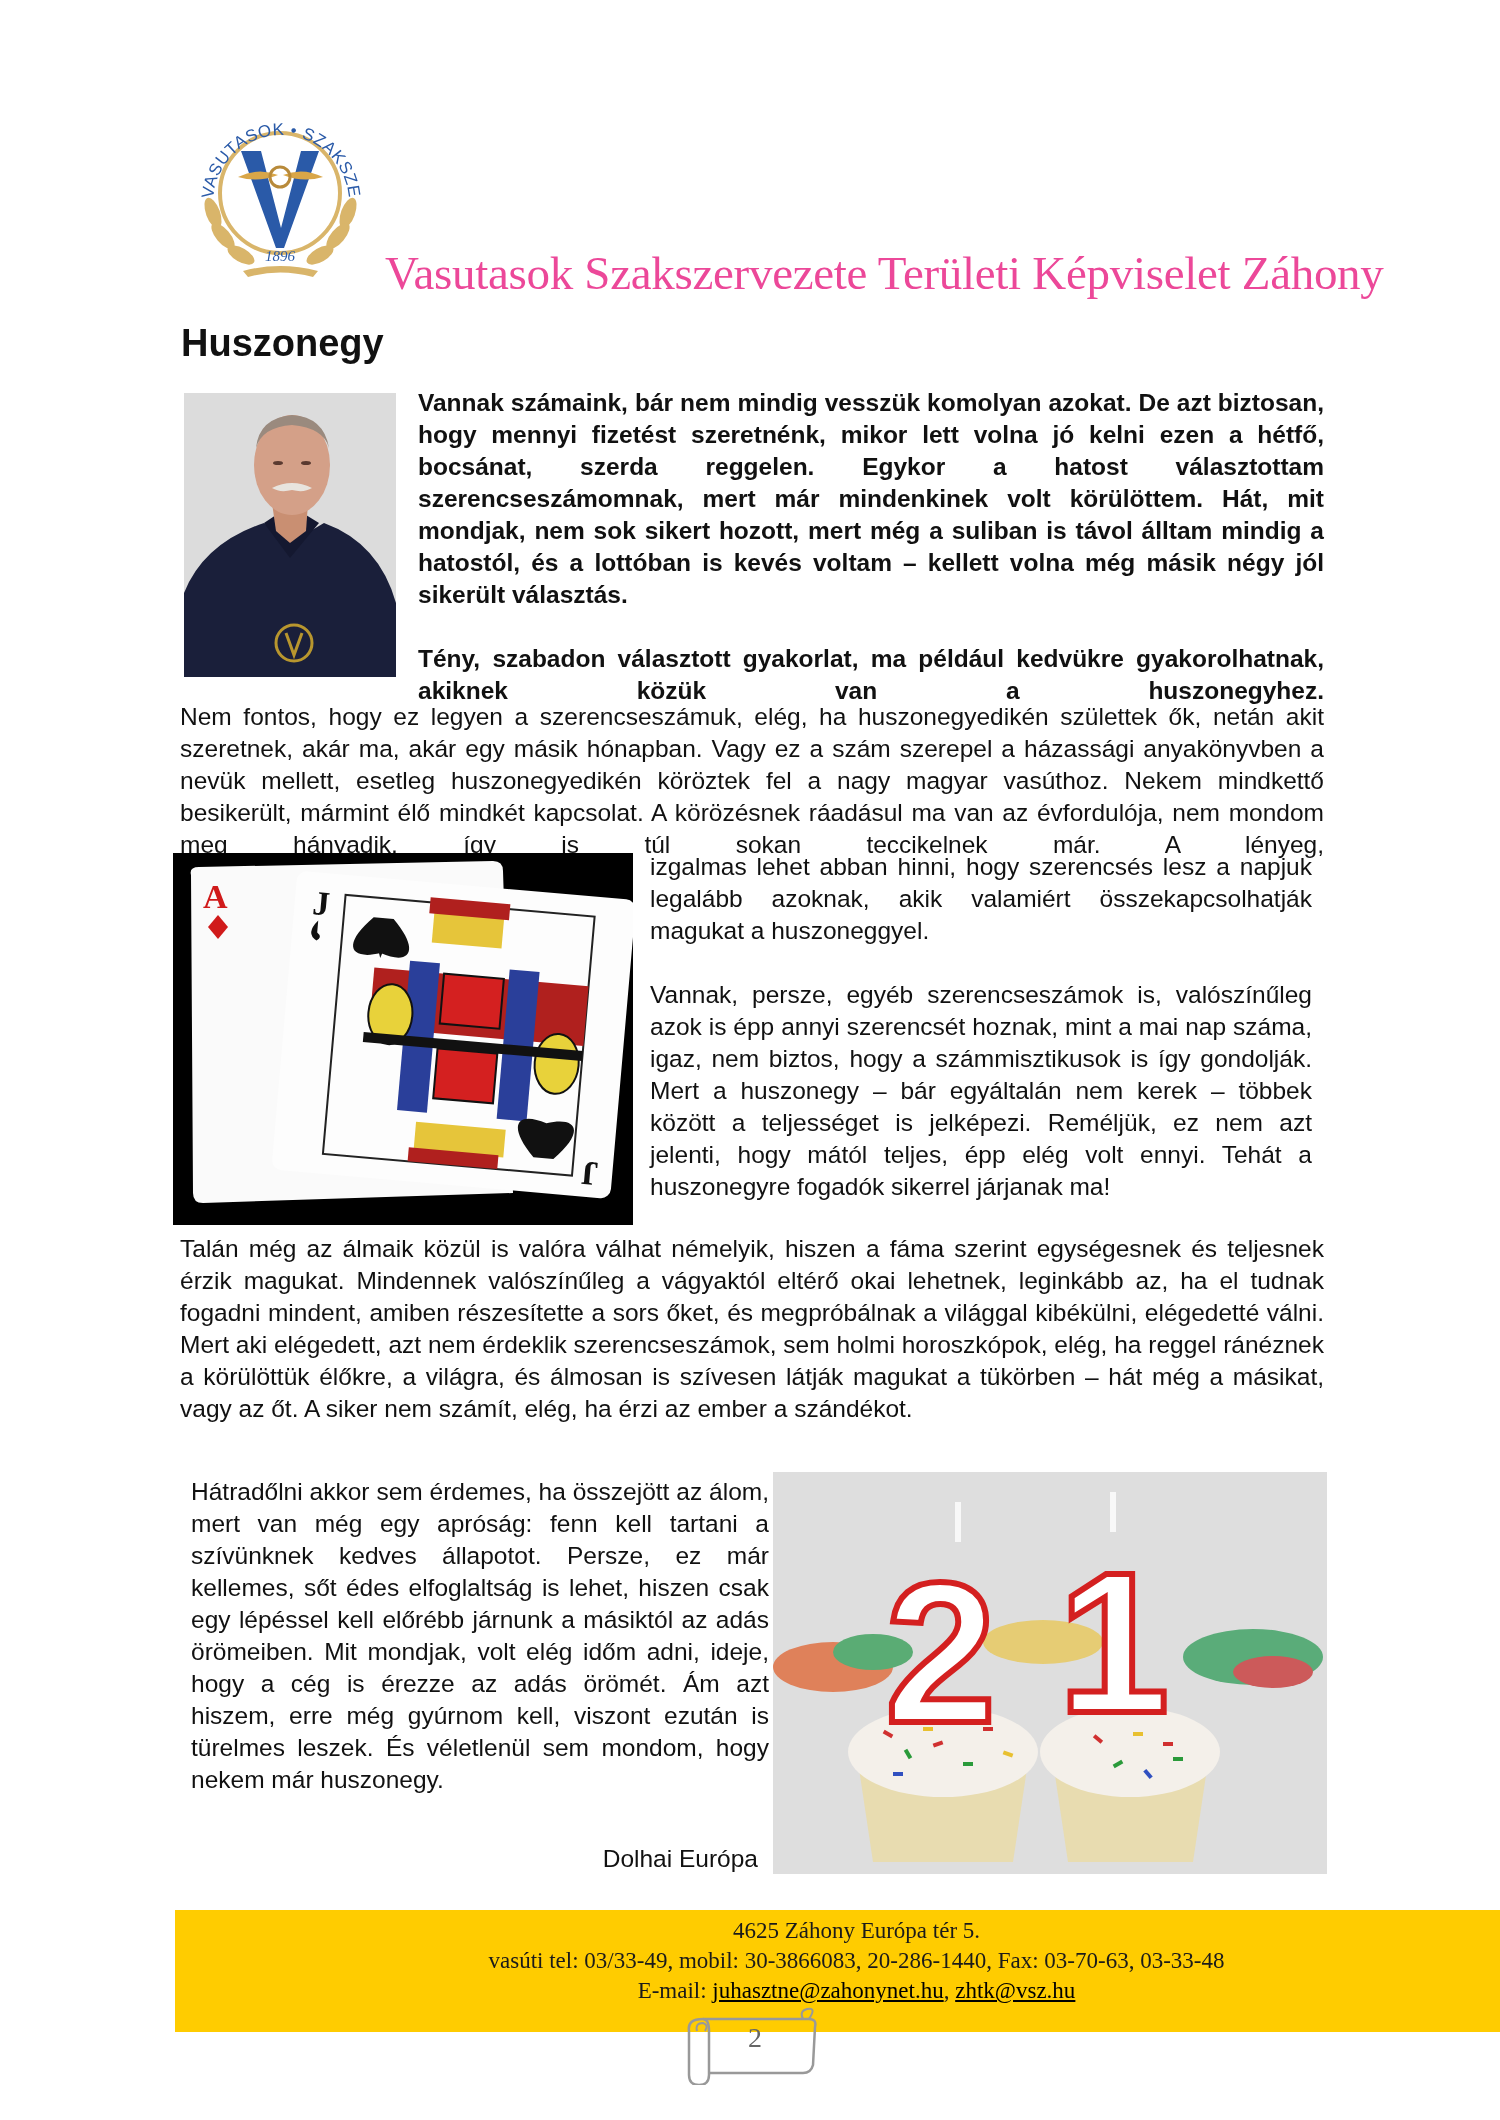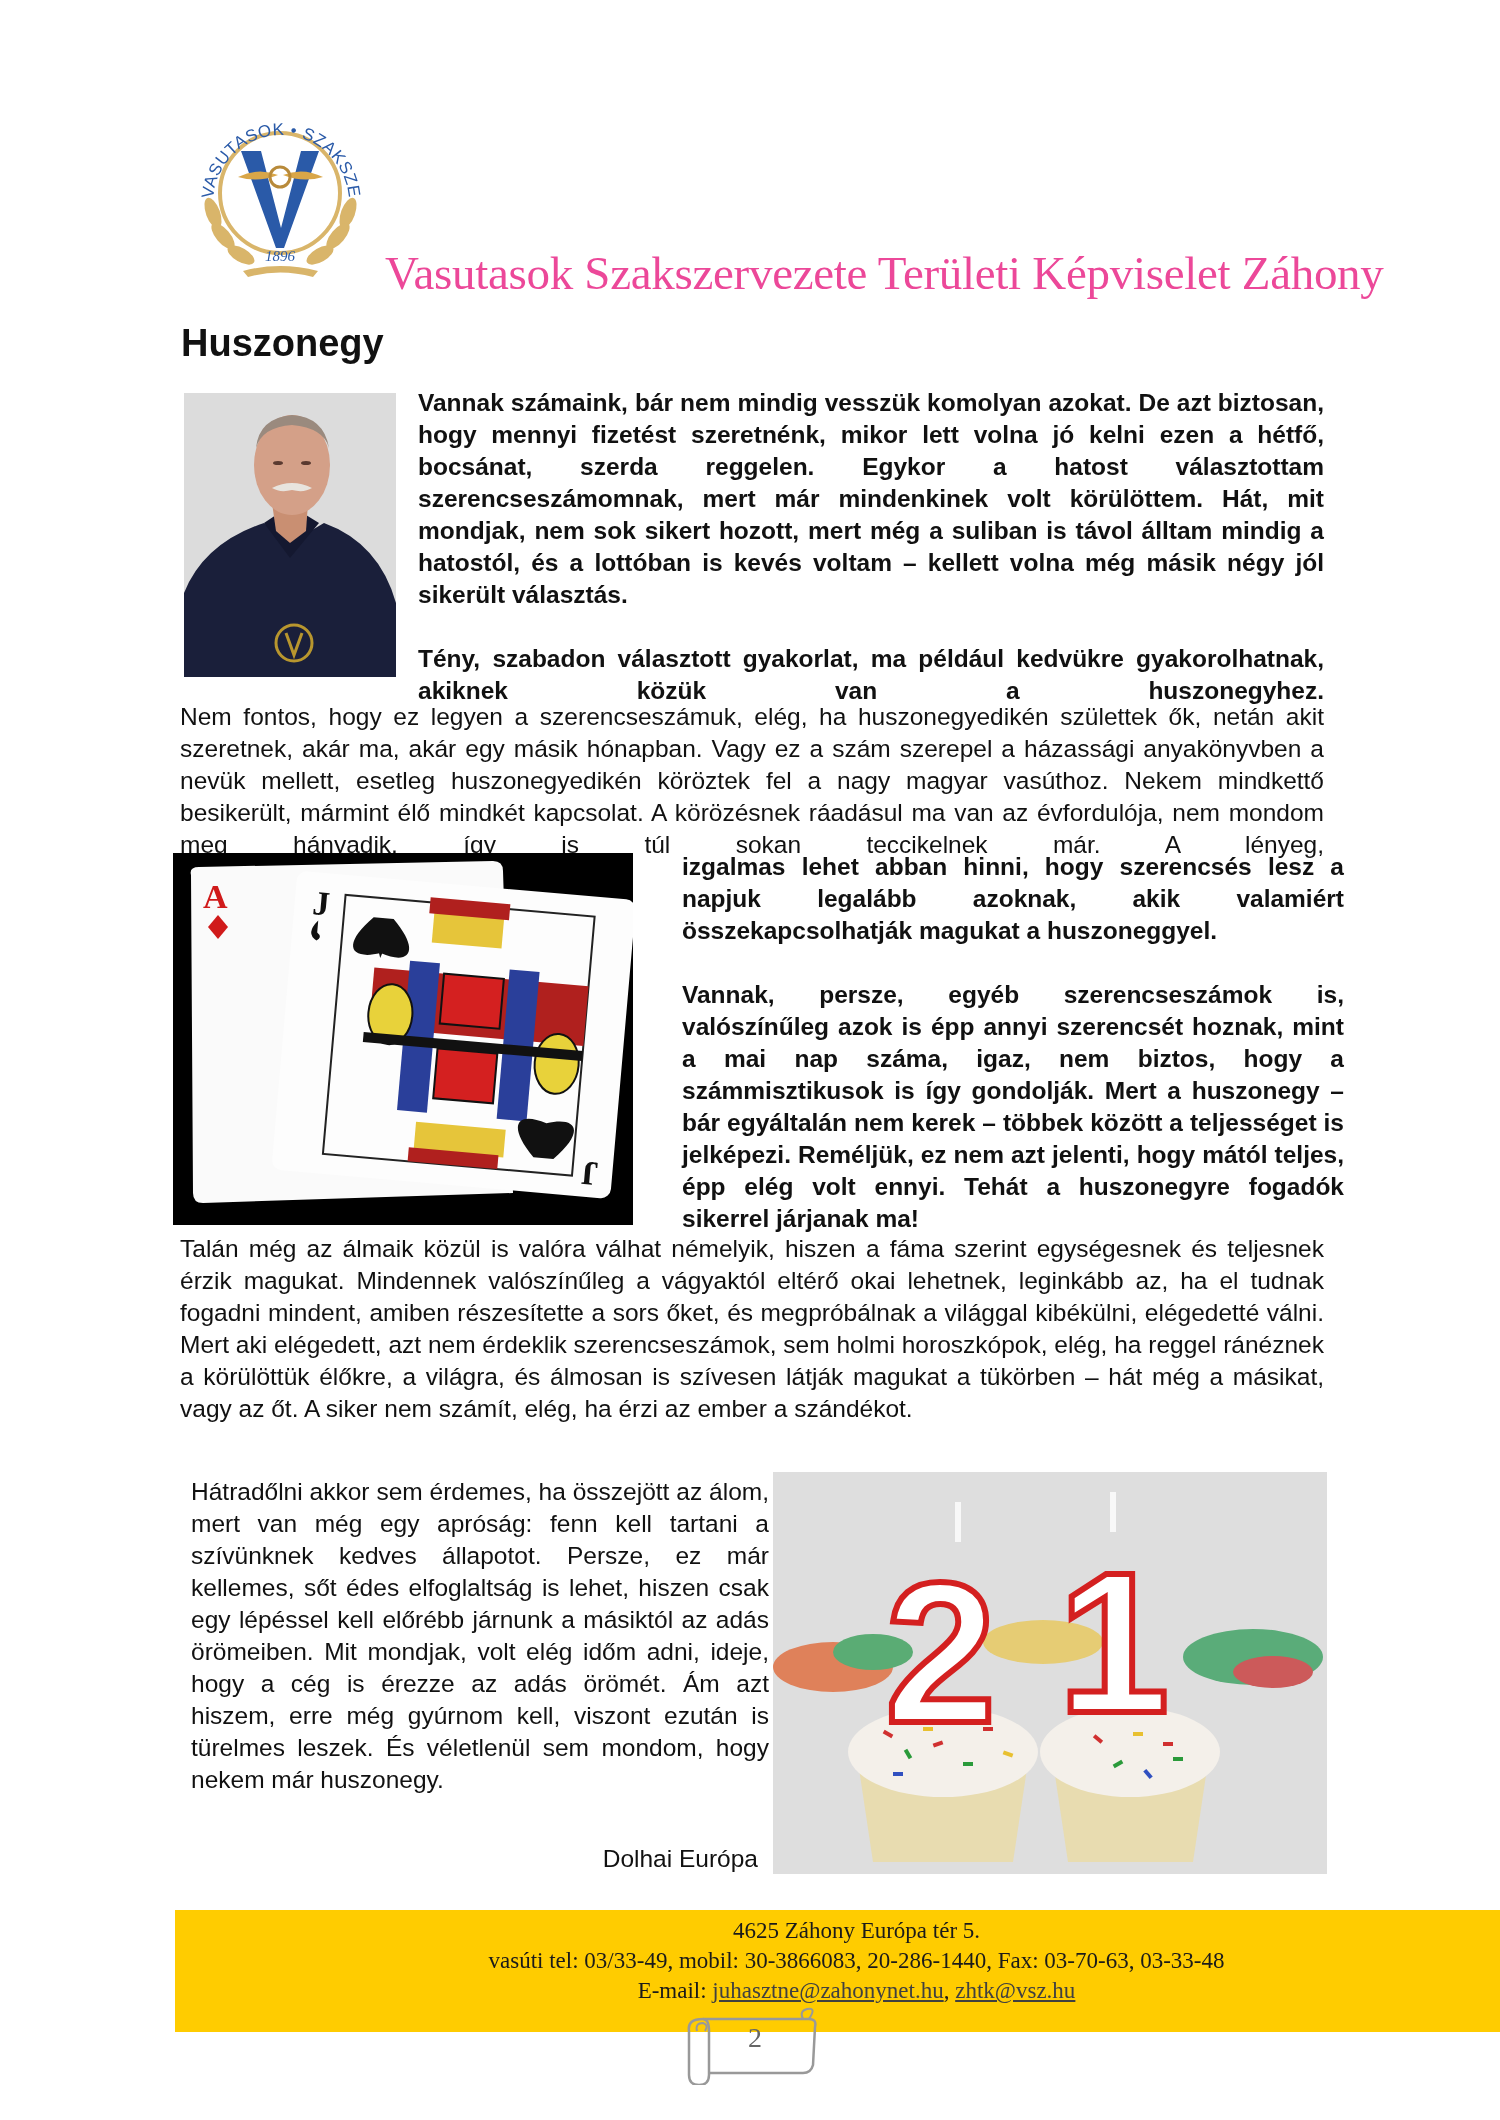--- a/index.html
+++ b/index.html
@@ -22,33 +22,33 @@
   .txt {
     font-family: "Liberation Sans", sans-serif; font-size: 24.5px; line-height: 32px;
     color: #111; text-align: justify; text-align-last: left; margin: 0;
   }
   .para-gap { margin-top: 32px; }
 
   #portrait { left: 184px; top: 393px; width: 212px; height: 284px; }
   #block-top { left: 418px; top: 387px; width: 906px; font-weight: bold; }
   #block-full1 { left: 180px; top: 701px; width: 1144px; }
   #cards { left: 173px; top: 853px; width: 460px; height: 372px; }
-  #block-right { left: 682px; top: 851px; width: 662px; font-weight: bold; }
+  #block-right { left: 650px; top: 851px; width: 662px; }
   #block-full2 { left: 180px; top: 1233px; width: 1144px; }
   #block-left { left: 180px; top: 1476px; width: 578px; margin-left: 11px; }
   #cupcakes { left: 773px; top: 1472px; width: 554px; height: 402px; }
   #signature { left: 180px; top: 1843px; width: 578px; text-align: right; text-align-last: right; }
 
   
   #footer-band {
     left: 175px; top: 1910px; width: 1363px; height: 122px; background: #FFCC00;
     font-family: "Liberation Serif", serif; font-size: 23px; color: #1a1a1a;
     text-align: center; line-height: 30px; padding-top: 6px; box-sizing: border-box;
   }
-  #footer-band a { color: #404040; text-decoration: underline; }
+  #footer-band a { color: #000000; text-decoration: underline; }
   #page-scroll { left: 683px; top: 2005px; width: 136px; height: 80px; }
   #page-num {
     left: 735px; top: 2022px; width: 40px; text-align: center;
     font-family: "Liberation Serif", serif; font-size: 28px; color: #666;
   }
   svg { display: block; }
 </style>
 </head>
 <body>
 

